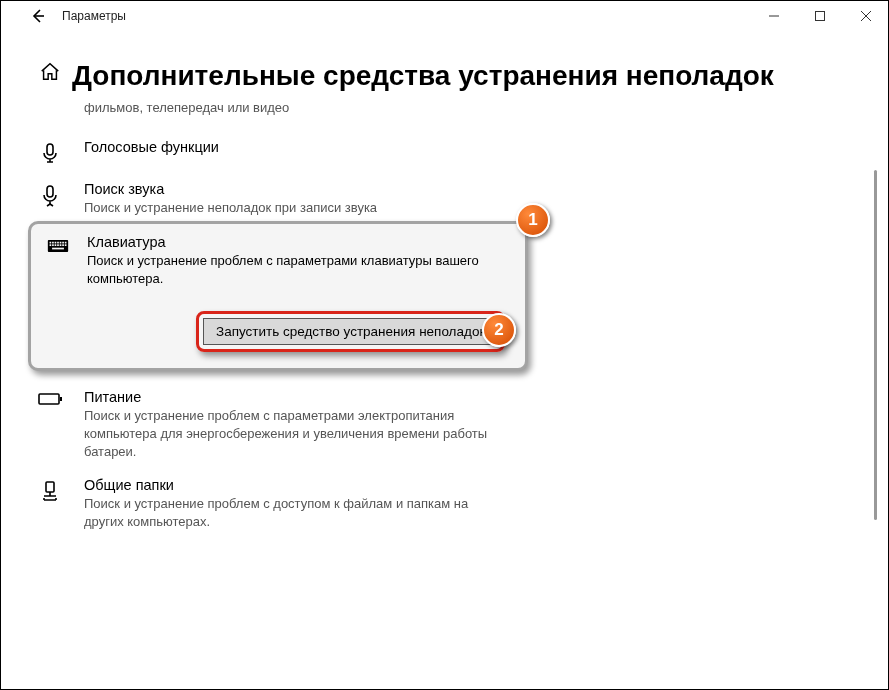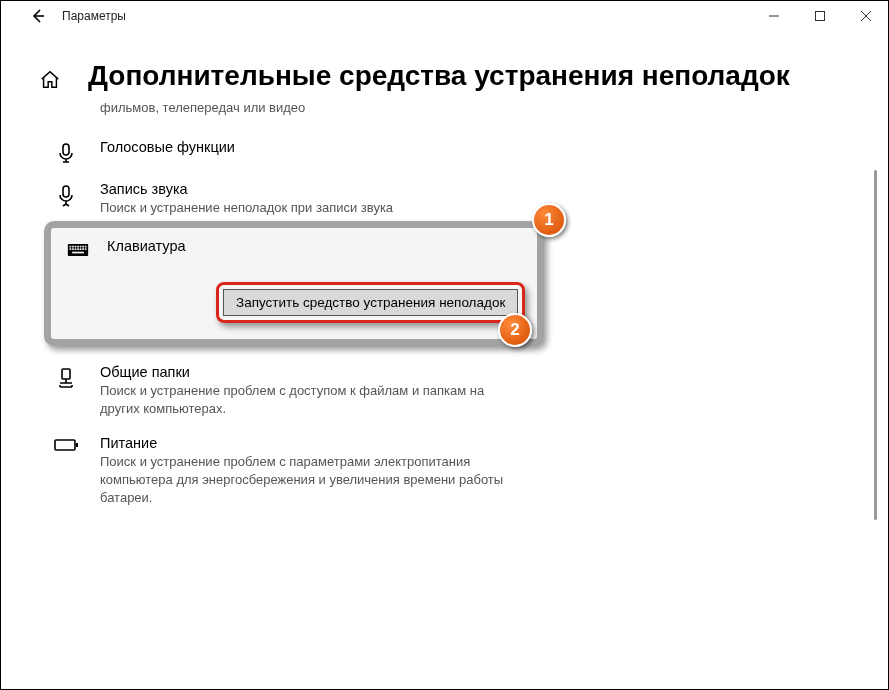--- a/index.html
+++ b/index.html
@@ -41,39 +41,39 @@
   .winctrls .wc {
     width: 46px; height: 32px;
     display: flex; align-items: center; justify-content: center;
     color: #333;
   }
   .wc svg { width: 10px; height: 10px; }
 
   
   .header-row {
     display: flex;
-    align-items: flex-end;
-    gap: 26px;
+    align-items: flex-start;
+    gap: 10px;
     padding: 28px 20px 0 38px;
   }
   .home-btn {
     width: 24px; height: 24px;
     display: flex; align-items: center; justify-content: center;
     color: #000;
   }
   .page-title {
     font-size: 28px;
     font-weight: 600;
     color: #000;
   }
 
   
   .content {
     position: absolute;
-    left: 54px;
+    left: 38px;
     top: 100px;
     width: 810px;
     height: 580px;
   }
 
   .tshoot-item {
     display: flex;
     align-items: flex-start;
     gap: 18px;
     padding: 6px 0 10px 0;
@@ -110,21 +110,21 @@
   }
 
   
   .kbd-wrap {
     position: relative;
     width: 500px;
     margin-left: -10px;
     margin-bottom: 12px;
   }
   .kbd-box {
-    border: 7px solid #a3a3a3;
+    border: 3px solid #a3a3a3;
     border-radius: 10px;
     box-shadow: 3px 4px 6px rgba(0,0,0,0.4);
     background: #f5f5f5;
     padding: 10px 10px 16px 10px;
     position: relative;
   }
   .kbd-item {
     display: flex;
     gap: 18px;
     align-items: flex-start;
@@ -241,21 +241,21 @@
 
   <div class="tshoot-item" style="padding-bottom:4px;">
     <div class="tshoot-icon">
       <svg width="24" height="24" viewBox="0 0 24 24">
           <rect class="ic" x="9" y="3" width="6" height="11" rx="3"></rect>
           <path class="ic" d="M6 12a6 6 0 0 0 12 0M12 18v3"></path>
           <path class="ic" d="M9 23l3-2 3 2" stroke-width="1.2"></path>
         </svg>
     </div>
     <div class="tshoot-text">
-      <div class="tshoot-title">Запись звука</div>
+      <div class="tshoot-title">Поиск звука</div>
       <div class="tshoot-desc">Поиск и устранение неполадок при записи звука</div>
     </div>
   </div>
 
   <div class="kbd-wrap">
     <div class="annot annot1">1</div>
     <div class="annot annot2">2</div>
     <div class="kbd-box">
       <div class="kbd-item">
         <div class="tshoot-icon" style="padding-left:6px;">
@@ -275,51 +275,52 @@
                 <rect x="12" y="8" width="2" height="2"></rect>
                 <rect x="15" y="8" width="2" height="2"></rect>
                 <rect x="18" y="8" width="2" height="2"></rect>
                 <rect x="21" y="8" width="2" height="2"></rect>
                 <rect x="6" y="12" width="14" height="2"></rect>
               </g>
             </svg>
         </div>
         <div class="tshoot-text">
           <div class="tshoot-title">Клавиатура</div>
+          <div class="tshoot-desc">Поиск и устранение проблем с параметрами клавиатуры вашего компьютера.</div>
         </div>
       </div>
       <div class="run-btn-row">
         <div class="run-btn-frame">
           <button class="run-btn">Запустить средство устранения неполадок</button>
         </div>
       </div>
     </div>
   </div>
 
   <div class="tshoot-item">
     <div class="tshoot-icon">
+      <svg width="26" height="16" viewBox="0 0 26 16">
+          <rect class="ic" x="1" y="3" width="20" height="10" rx="1"></rect>
+          <rect x="22" y="6" width="2" height="4" fill="#000"></rect>
+        </svg>
+    </div>
+    <div class="tshoot-text">
+      <div class="tshoot-title">Питание</div>
+      <div class="tshoot-desc">Поиск и устранение проблем с параметрами электропитания компьютера для энергосбережения и увеличения  времени работы батареи.</div>
+    </div>
+  </div>
+
+  <div class="tshoot-item">
+    <div class="tshoot-icon">
       <svg width="24" height="24" viewBox="0 0 24 24">
           <rect class="ic" x="8" y="3" width="8" height="10" rx="1"></rect>
           <path class="ic" d="M12 13v4M6 21h12M6 21v-2M18 21v-2M12 17H6M12 17h6"></path>
         </svg>
     </div>
     <div class="tshoot-text">
       <div class="tshoot-title">Общие папки</div>
       <div class="tshoot-desc">Поиск и устранение проблем с доступом к файлам и папкам на других компьютерах.</div>
     </div>
   </div>
 
-  <div class="tshoot-item">
-    <div class="tshoot-icon">
-      <svg width="26" height="16" viewBox="0 0 26 16">
-          <rect class="ic" x="1" y="3" width="20" height="10" rx="1"></rect>
-          <rect x="22" y="6" width="2" height="4" fill="#000"></rect>
-        </svg>
-    </div>
-    <div class="tshoot-text">
-      <div class="tshoot-title">Питание</div>
-      <div class="tshoot-desc">Поиск и устранение проблем с параметрами электропитания компьютера для энергосбережения и увеличения  времени работы батареи.</div>
-    </div>
-  </div>
-
 </div>
 
 <div class="vscroll"></div>
 
 </body></html>

